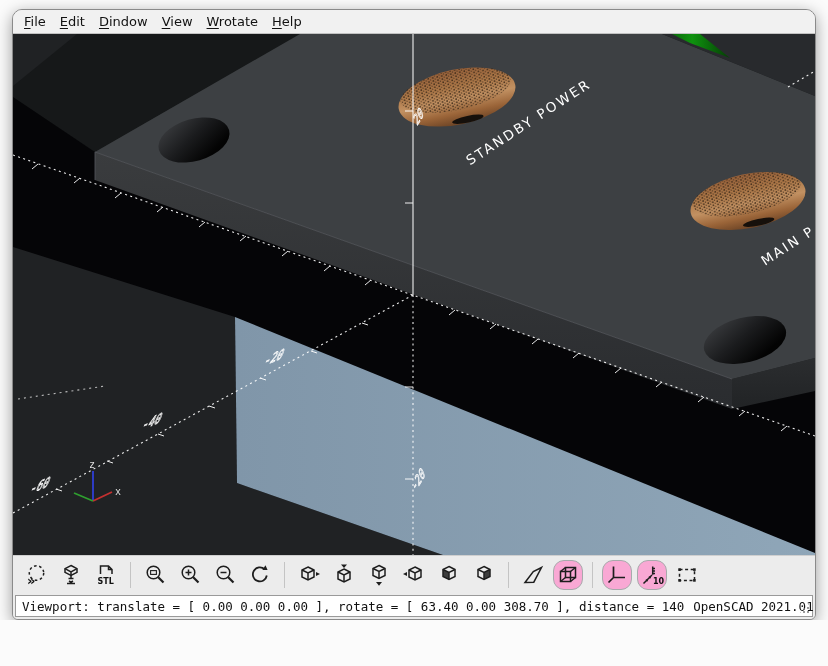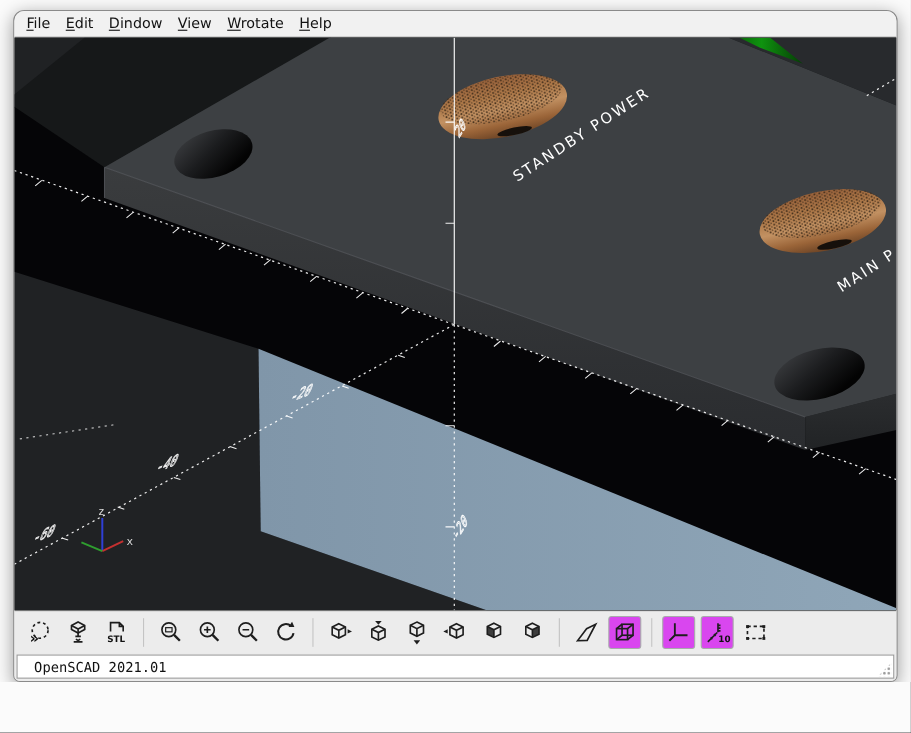--- a/index.html
+++ b/index.html
@@ -10,21 +10,21 @@
   .title { color:#efefef; font-family:"Liberation Sans",sans-serif; font-size:13px; font-weight:bold; letter-spacing:.2px; }
   .controls { position:absolute; right:18px; top:0; height:100%; display:flex; align-items:center; gap:23px; }
   .ctrl { color:#e8e8e8; font-family:"DejaVu Sans Mono",monospace; font-size:12px; font-weight:bold; line-height:1; cursor:default; }
   .menubar { height:24px; background:#f1f1f1; border-bottom:1px solid #c2c2c2; display:flex; align-items:center; padding-left:4px; }
   .menu-item { font-size:13px; color:#121212; padding:2px 7px; cursor:default; }
   .mn { text-decoration:underline; text-underline-offset:2px; }
   .viewport { width:802px; height:521px; position:relative; background:#202224; overflow:hidden; }
   .viewport svg { display:block; }
   .toolbar { height:39px; background:#ececec; border-top:1px solid #cfcfcf; display:flex; align-items:center; padding-left:8px; gap:5px; }
   .tbtn { width:30px; height:30px; border:1px solid transparent; background:transparent; display:flex; align-items:center; justify-content:center; padding:0; border-radius:3px; }
-  .tbtn.active { background:#d946ef; border-color:#a8aaac; }
+  .tbtn.active { background:#f9a8d4; border-color:#a8aaac;border-radius:11px; }
   .tbtn svg { display:block; }
   .tsep { width:1px; height:26px; background:#c4c4c4; margin:0 4px; flex:none; }
   .statusbar { height:25px; background:#ececec; padding:1px 2px 2px 2px; }
   .statusfield { height:22px; background:#ffffff; border:1px solid #9a9a9a; display:flex; align-items:center;
                  padding:0 6px; font-family:"DejaVu Sans Mono",monospace; font-size:12.5px; color:#111; position:relative; white-space:pre; }
   .version { margin-left:9px; }
   .grip { position:absolute; right:1px; bottom:1px; width:13px; height:13px;
           background-image:radial-gradient(#9a9a9a 1px, transparent 1.3px); background-size:4px 4px;
           clip-path:polygon(100% 0, 100% 100%, 0 100%); }
   .ticon { stroke:#1e1e1e; fill:none; stroke-width:1.5; }
@@ -284,18 +284,19 @@
             <rect x="18.1" y="5.3" width="2.6" height="2.6"></rect>
             <rect x="3.3" y="16.1" width="2.6" height="2.6"></rect>
             <rect x="18.1" y="16.1" width="2.6" height="2.6"></rect>
           </g>
         </svg>
     </button>
   </div>
 
   <div class="statusbar">
     <div class="statusfield">
+      <span>Viewport: translate = [ 0.00 0.00 0.00 ], rotate = [ 63.40 0.00 308.70 ], distance = 140</span>
       <span class="version">OpenSCAD 2021.01</span>
       <div class="grip"></div>
     </div>
   </div>
 
 </div>
 
 </body></html>

